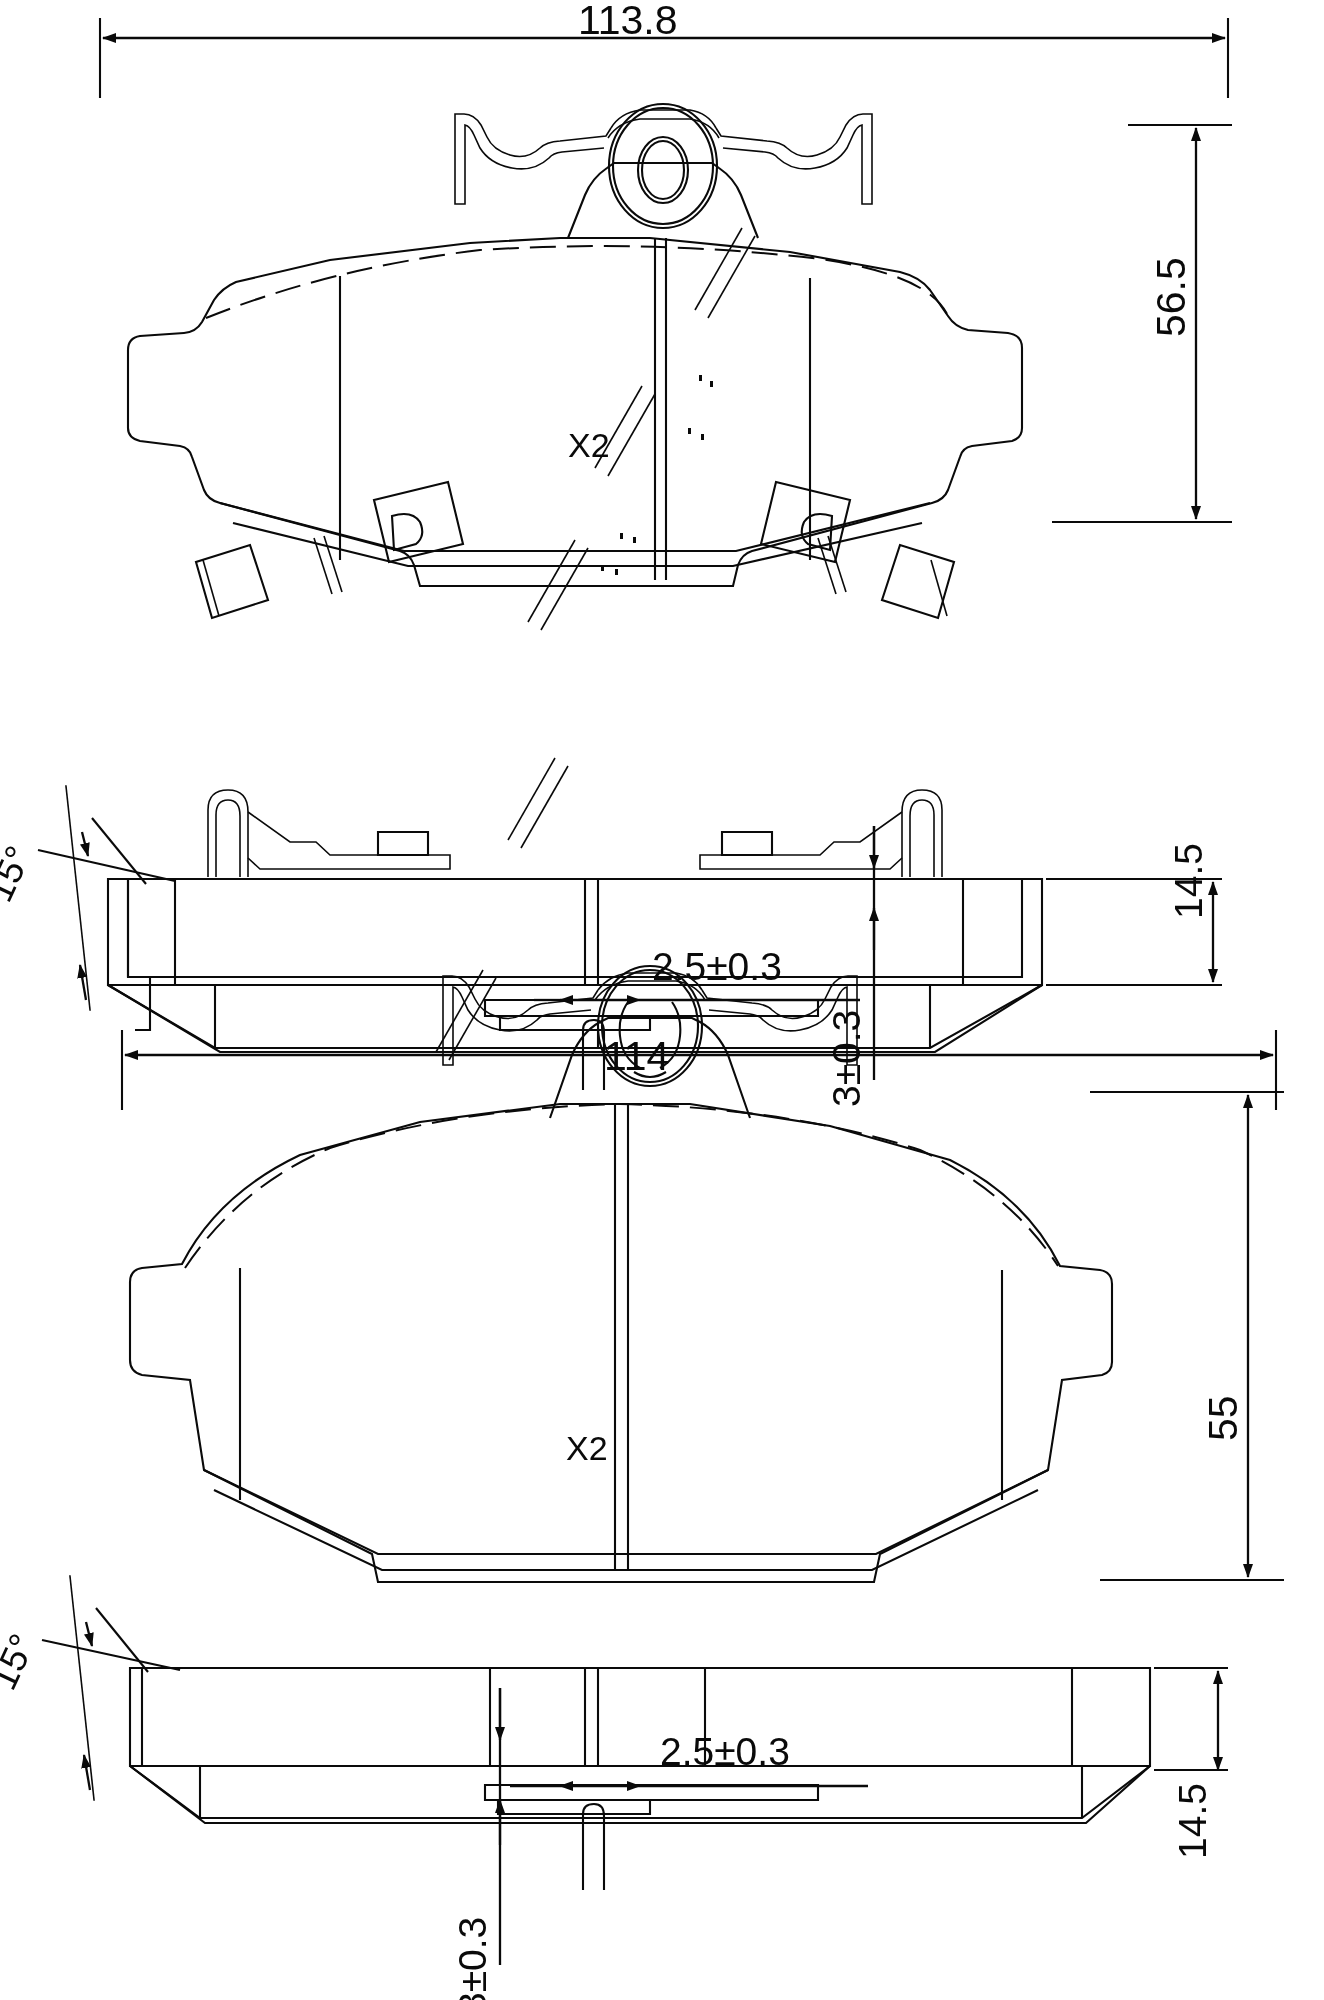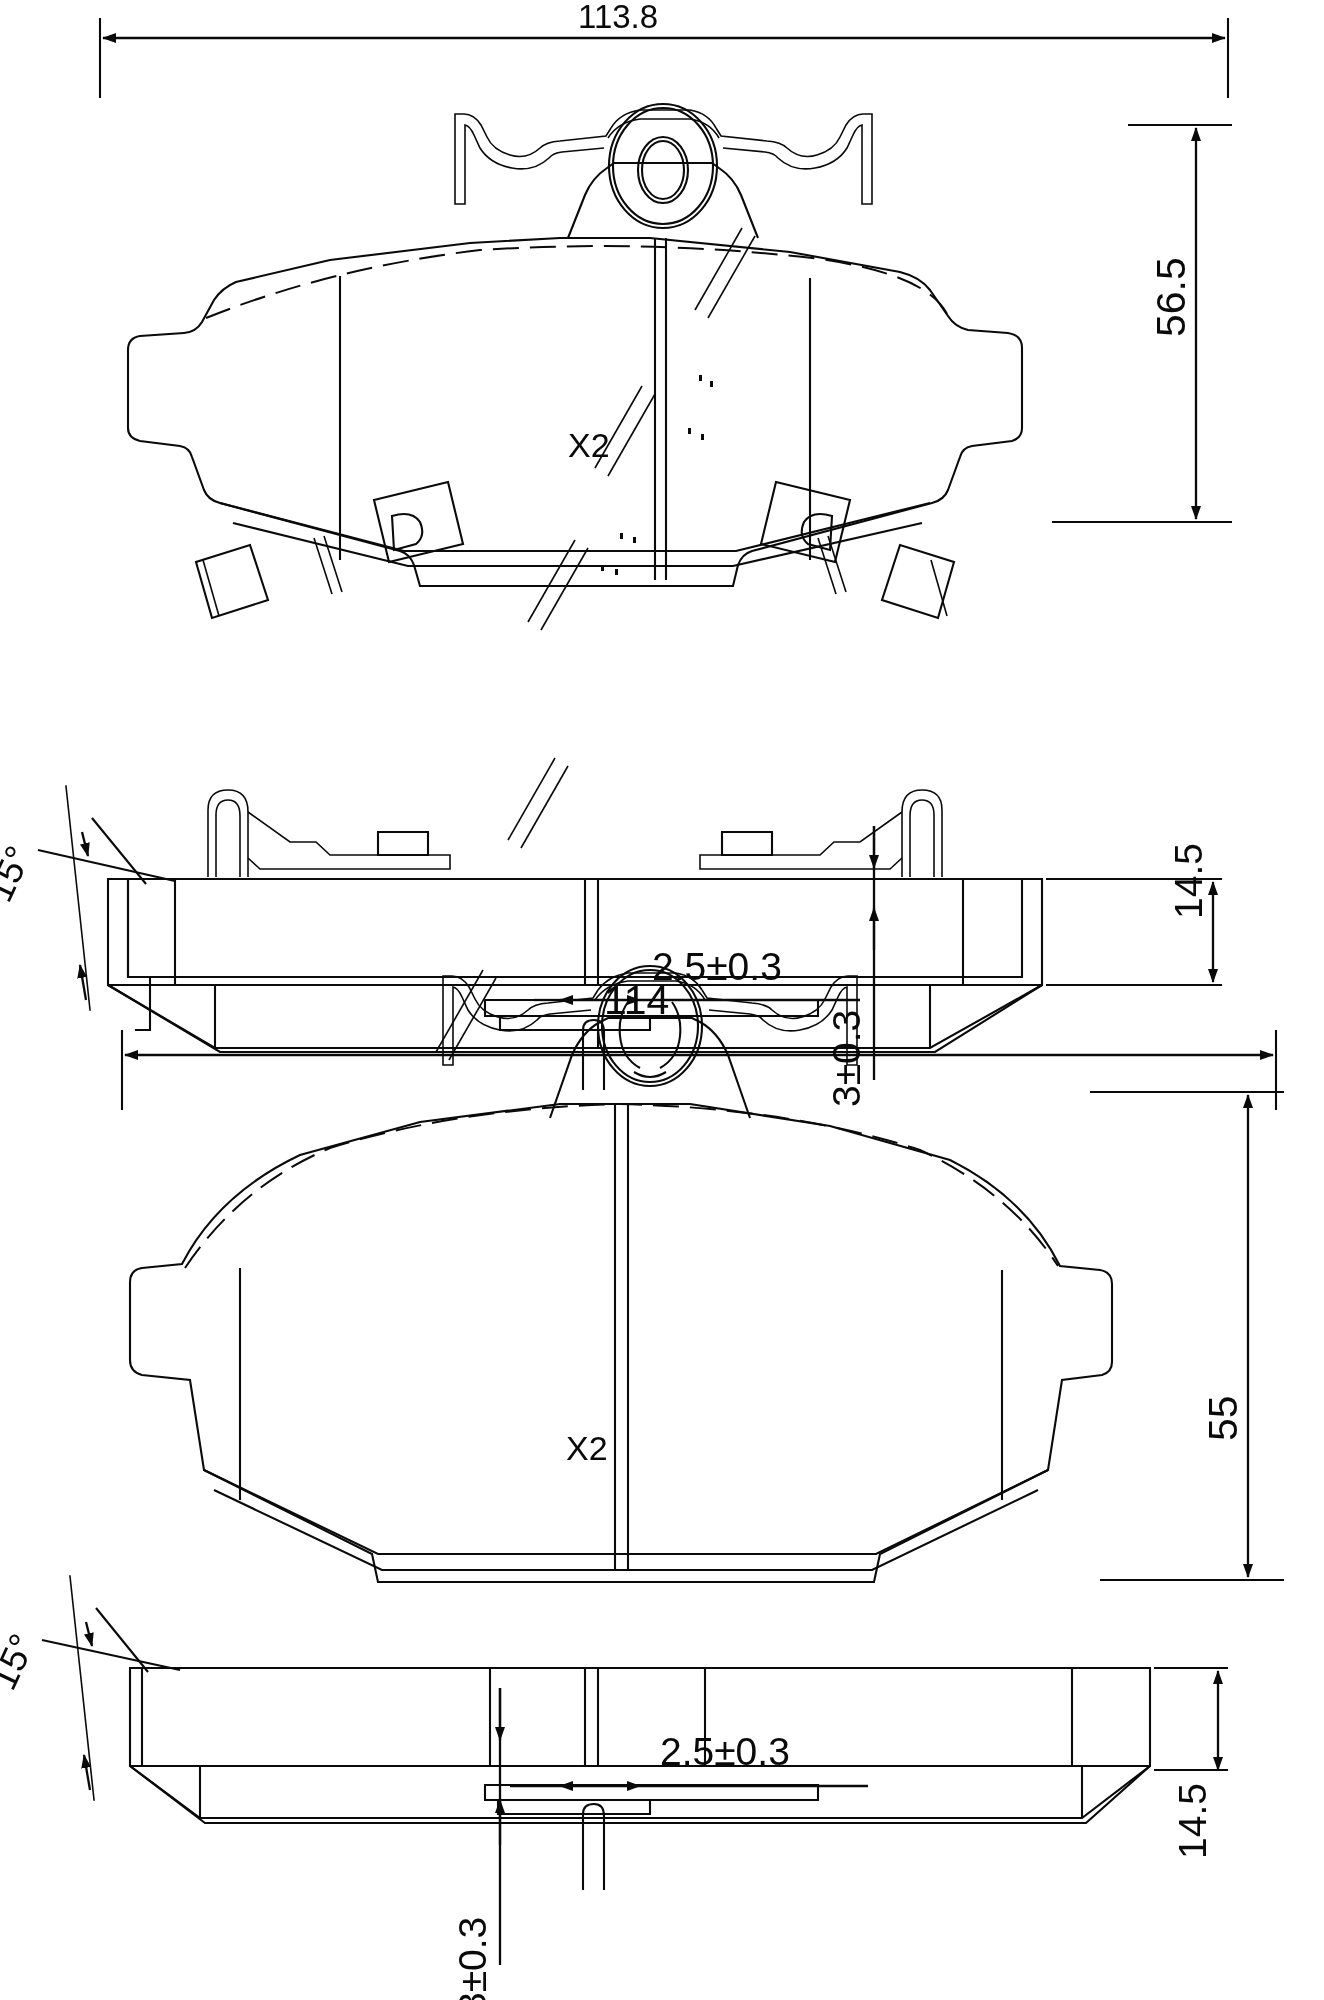--- a/index.html
+++ b/index.html
@@ -381,33 +381,33 @@
       <g>
         <path class="dim" d="M500,1688 L500,1740" marker-end="url(#ar-r)"></path>
         <path class="dim" d="M500,1845 L500,1800" marker-end="url(#ar-r)"></path>
         <path class="dim" d="M500,1688 L500,1965"></path>
       </g>
 
       <path class="ln-thin" d="M96,1608 L70,1570" opacity="0"></path>
     </g>
   </svg>
 
-  <div class="lbl-abs" style="left:578px; top:0px; font-size:33px;">113.8</div>
+  <div class="lbl-abs" style="left:578px; top:0px; font-size:41px;">113.8</div>
 
   <div class="lbl-abs vert-r" style="left:1192px; top:296px; font-size:41px;">56.5</div>
 
   <div class="lbl-abs vert-r" style="left:1208px; top:880px; font-size:39px;">14.5</div>
 
   <div class="lbl-abs" style="left:652px; top:947px; font-size:39px;">2.5±0.3</div>
 
   <div class="lbl-abs vert-r" style="left:866px; top:1068px; font-size:39px;">3±0.3</div>
 
   <div class="lbl-abs" style="left:14px; top:870px; font-size:37px; transform:rotate(-65deg); transform-origin:left bottom;">15°</div>
 
-  <div class="lbl-abs" style="left:604px; top:980px; font-size:41px;">114</div>
+  <div class="lbl-abs" style="left:604px; top:1036px; font-size:41px;">114</div>
 
   <div class="lbl-abs vert-r" style="left:1244px; top:1400px; font-size:41px;">55</div>
 
   <div class="lbl-abs vert-r" style="left:1212px; top:1820px; font-size:39px;">14.5</div>
 
   <div class="lbl-abs" style="left:660px; top:1732px; font-size:39px;">2.5±0.3</div>
 
   <div class="lbl-abs vert-r" style="left:492px; top:1975px; font-size:39px;">3±0.3</div>
 
   <div class="lbl-abs" style="left:18px; top:1658px; font-size:37px; transform:rotate(-65deg); transform-origin:left bottom;">15°</div>

